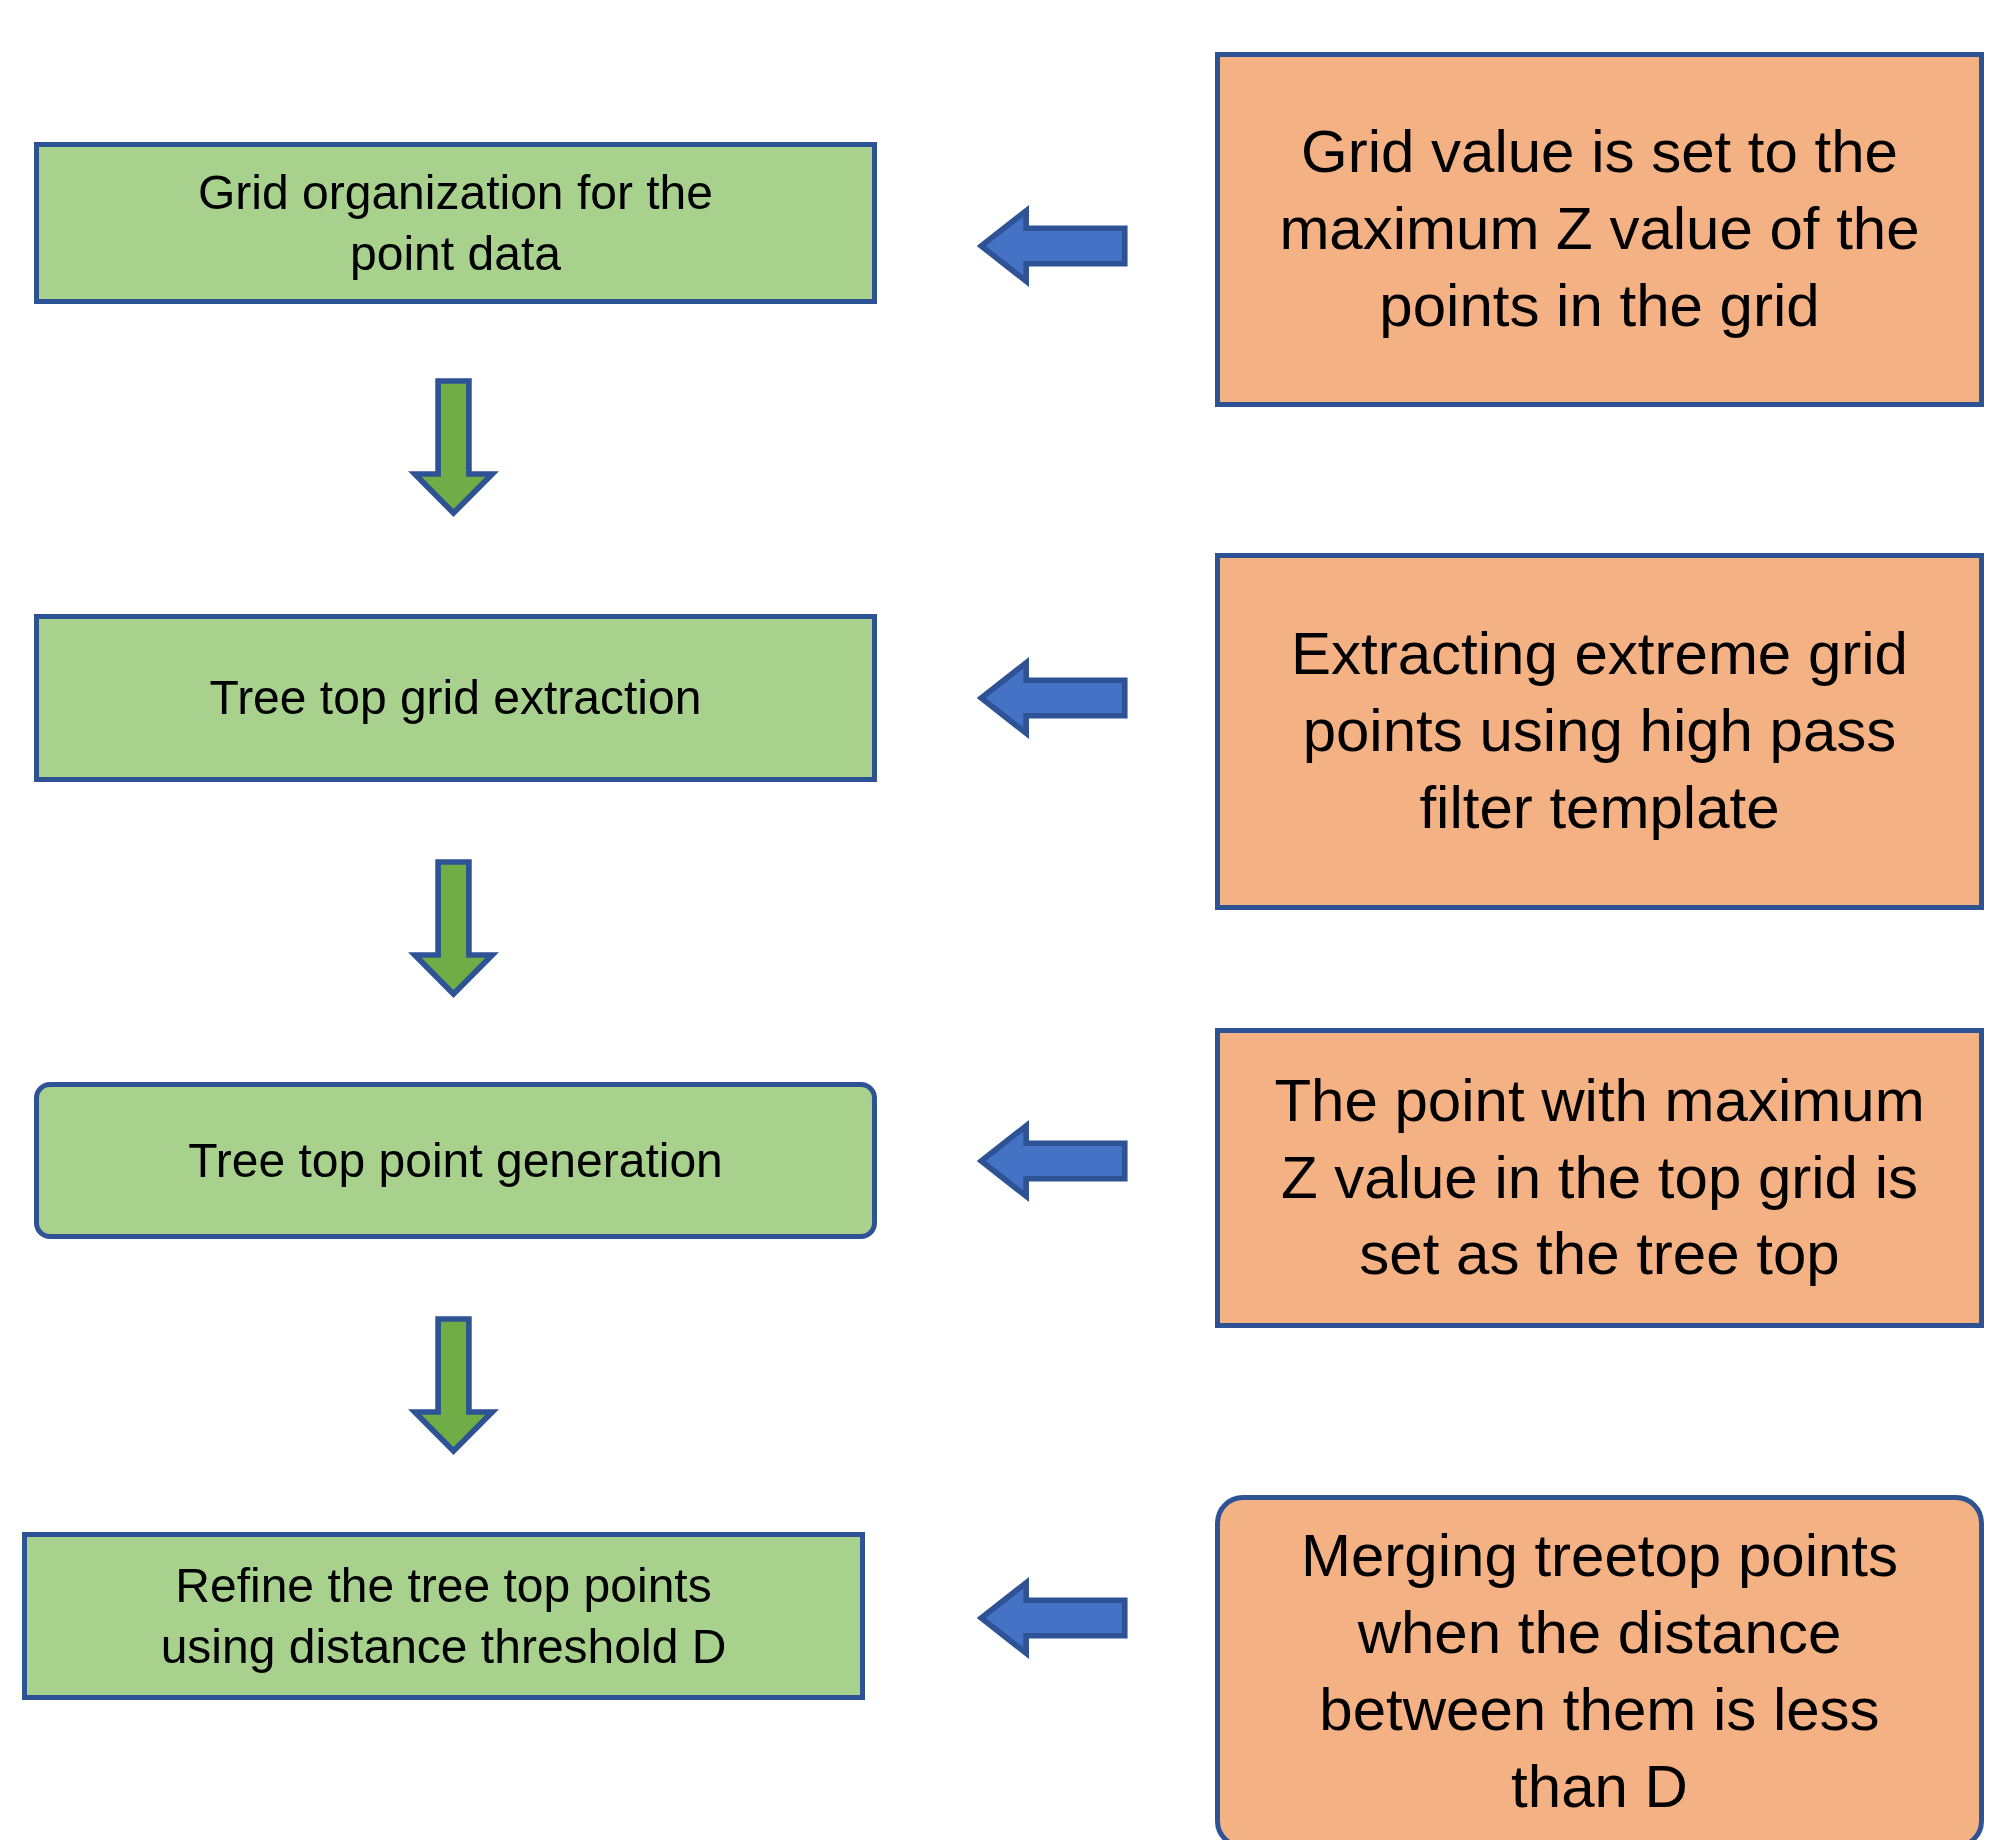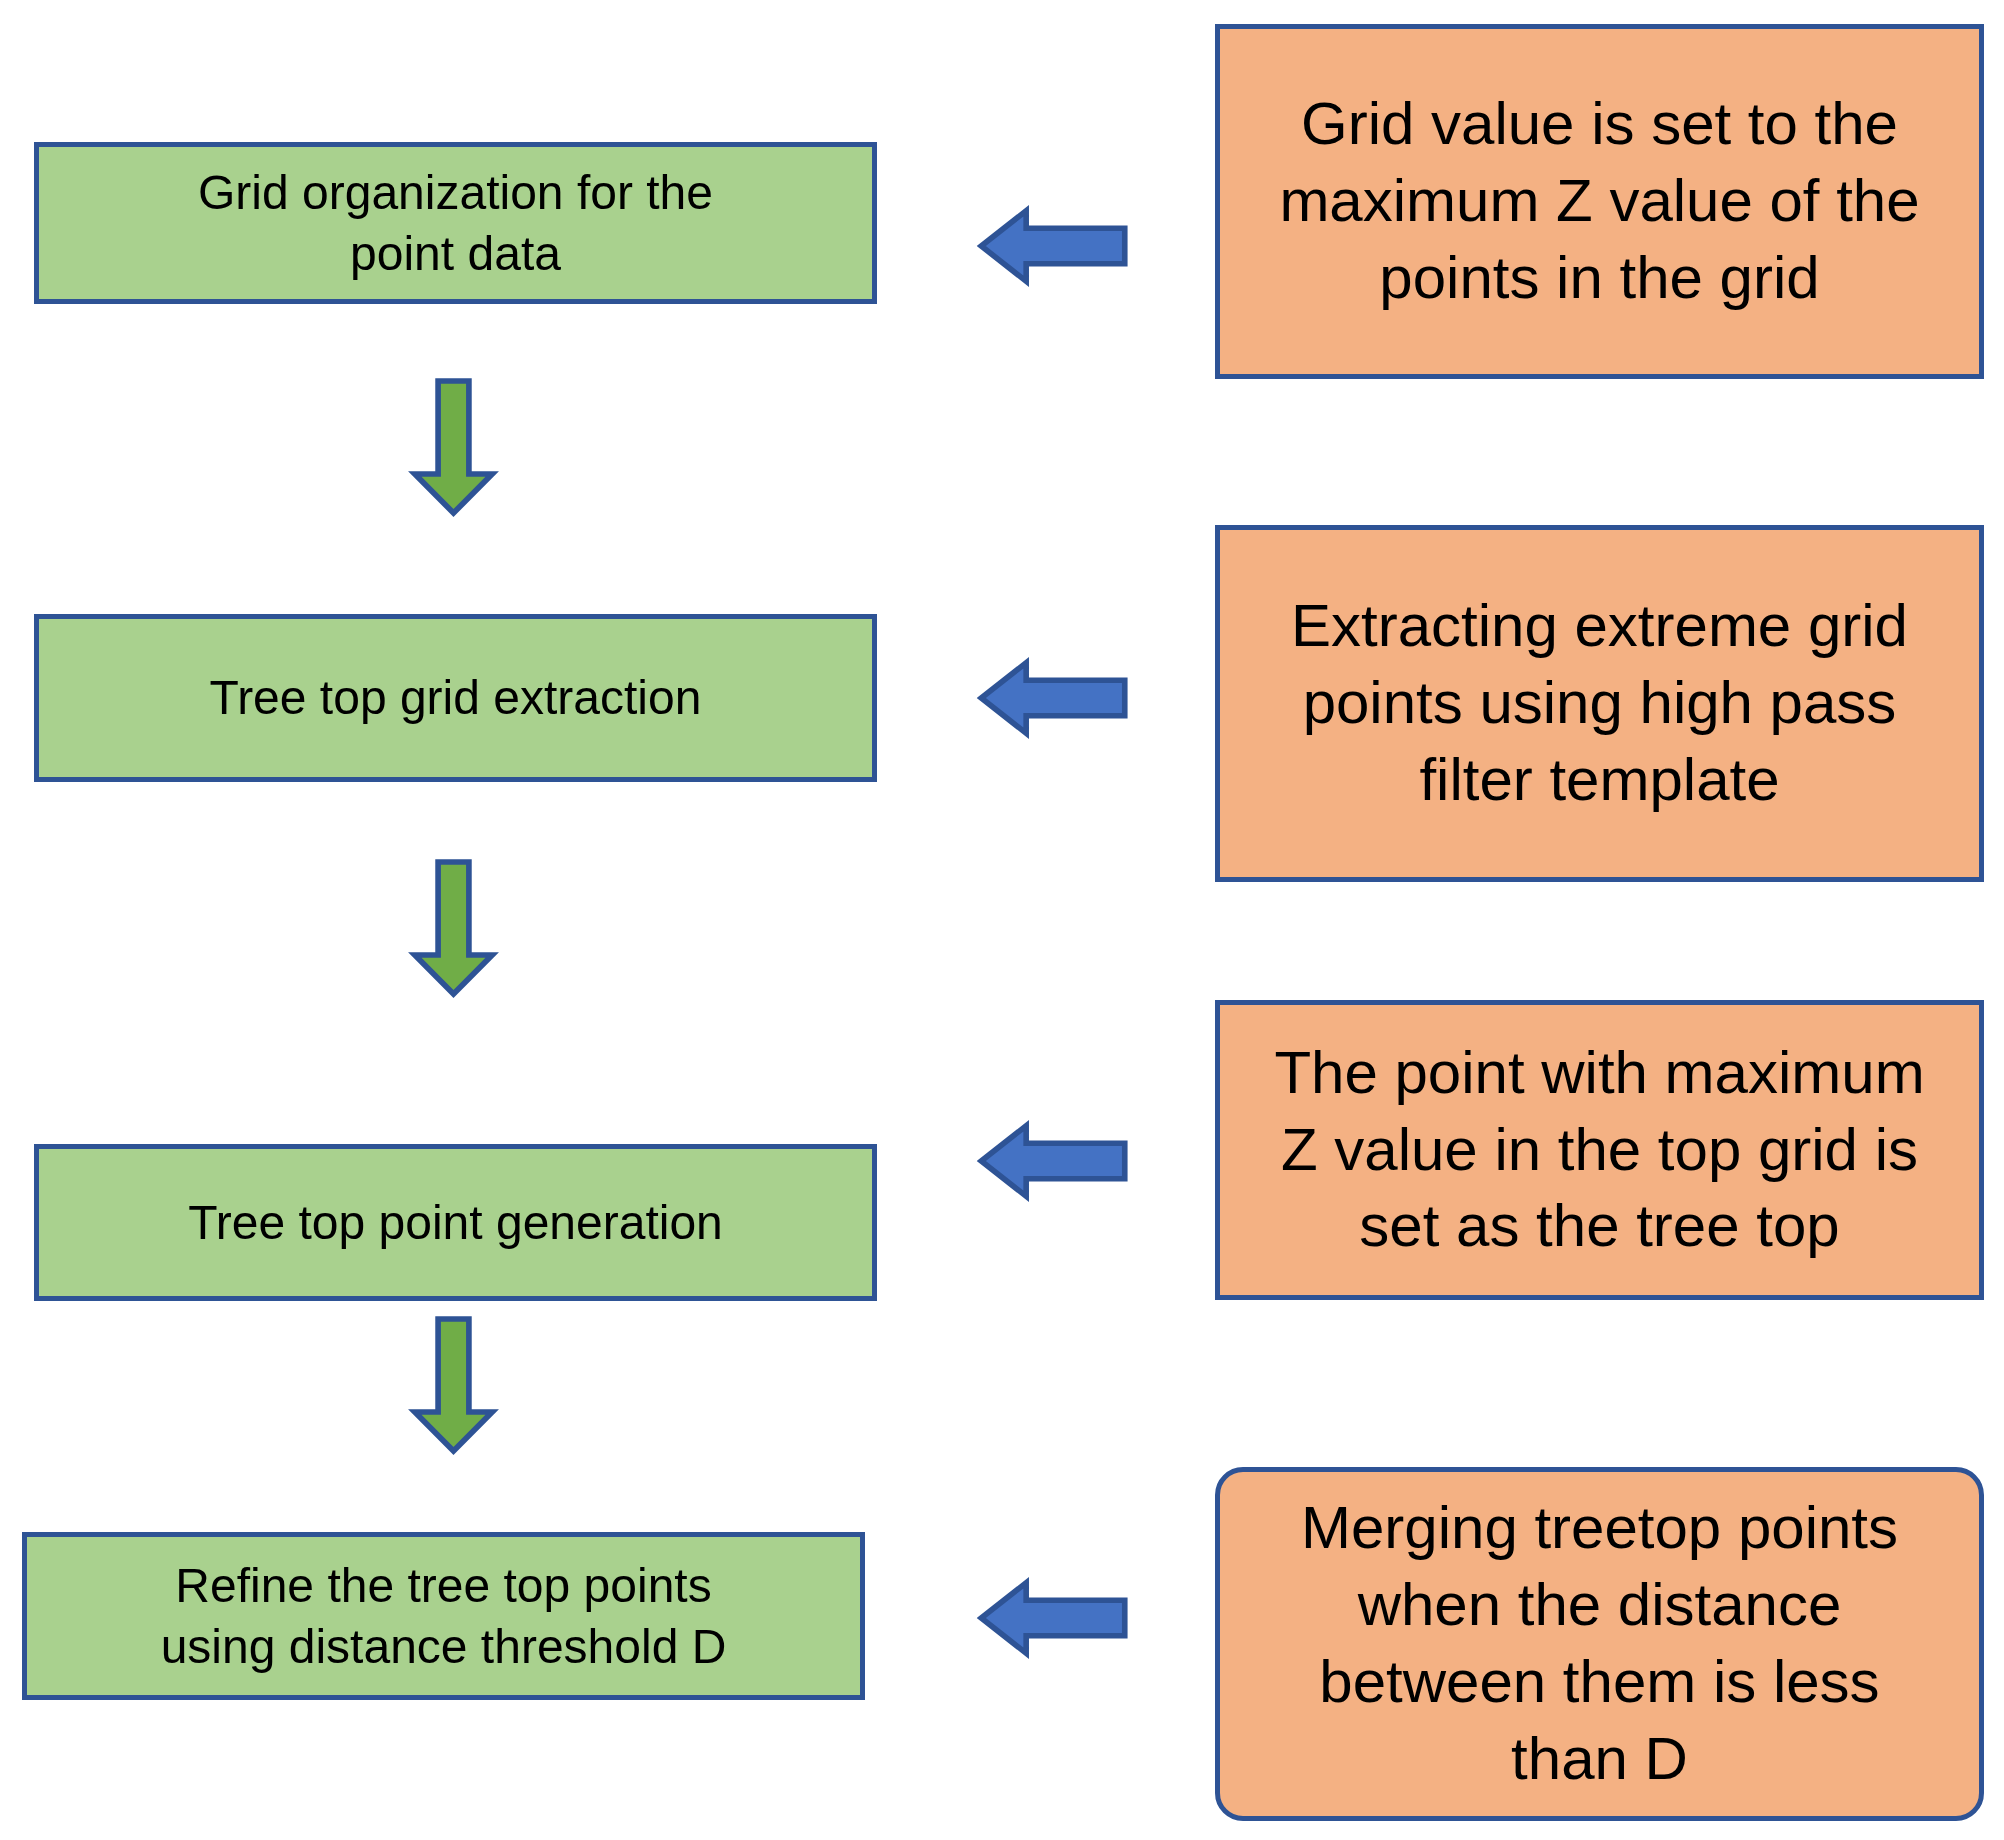--- a/index.html
+++ b/index.html
@@ -28,20 +28,21 @@
     padding: 3.8px 13.8px;
     white-space: pre-line;
   }
   .node.green {
     background: #A9D18E;
     font-size: 48px;
   }
   .node.orange {
     background: #F4B183;
     font-size: 60px;
+    margin-top: 28px;
   }
   .arrow-left {
     position: absolute;
   }
   .arrow-down {
     position: absolute;
   }
   svg { display: block; overflow: visible; }
 </style>
 </head>
@@ -51,21 +52,21 @@
 
   <div class="node green" style="left:34px; top:142px; width:843px; height:162px;">
     <span>Grid organization for the
 point data</span>
   </div>
 
   <div class="node green" style="left:34px; top:614px; width:843px; height:168px;text-align:right;">
     <span>Tree top grid extraction</span>
   </div>
 
-  <div class="node green" style="left:34px; top:1144px; width:843px; height:157px;">
+  <div class="node green" style="left:34px; top:1082px; width:843px; height:157px;border-radius:16px;">
     <span>Tree top point generation</span>
   </div>
 
   <div class="node green" style="left:22px; top:1532px; width:843px; height:168px;">
     <span>Refine the tree top points
 using distance threshold D</span>
   </div>
 
   <div class="node orange" style="left:1215px; top:24px; width:769px; height:355px;">
     <span>Grid value is set to the

